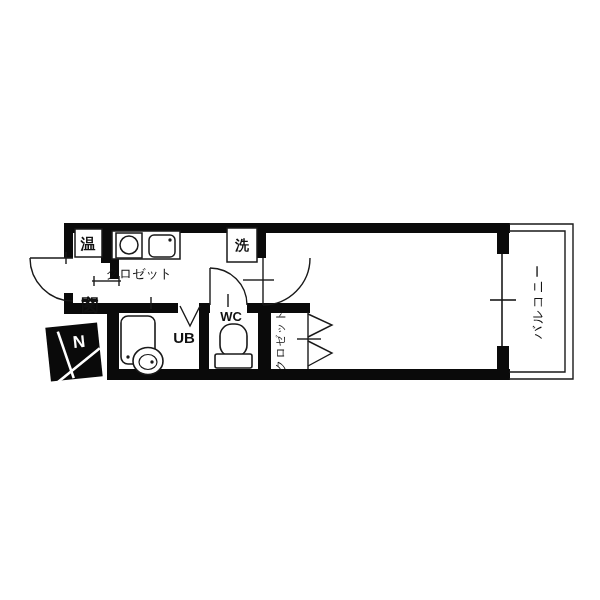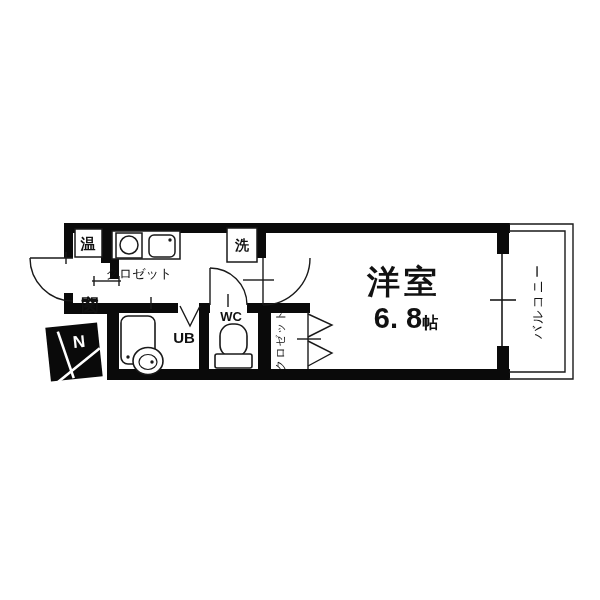--- a/index.html
+++ b/index.html
@@ -125,20 +125,16 @@
   <div class="lbl" style="left:139px;top:273px;font-size:13px;">クロゼット</div>
 
   <div class="lbl small-box-label" style="left:242px;top:245px;font-weight:bold;">洗</div>
 
   <div class="lbl" style="left:184px;top:337px;font-size:15px;font-weight:bold;">UB</div>
 
   <div class="lbl" style="left:231px;top:316px;font-size:13px;font-weight:bold;text-align:right;">WC</div>
 
   <div class="lbl rot" style="left:280px;top:340px;font-size:11px;letter-spacing:1px;">クロゼット</div>
 
-  <div class="lbl room-title" style="left:404px;top:281px;">洋室</div>
 
-  <div class="lbl" style="left:406px;top:318px;">
-    <span class="size-num">6. 8</span><span class="size-unit">帖</span>
-  </div>
 
   <div class="lbl rot" style="left:537px;top:301px;font-size:13px;letter-spacing:2px;">バルコニー</div>
 </div>
 
 </body></html>

